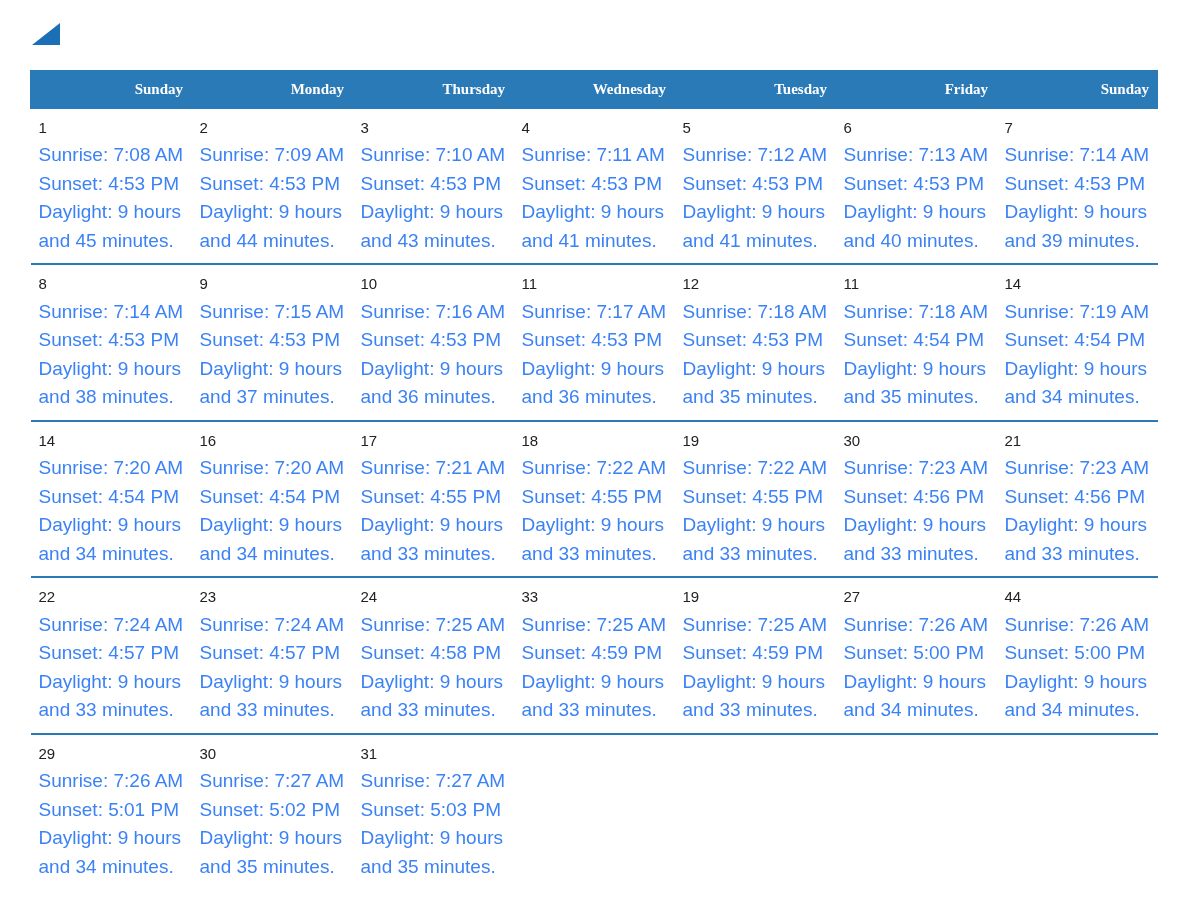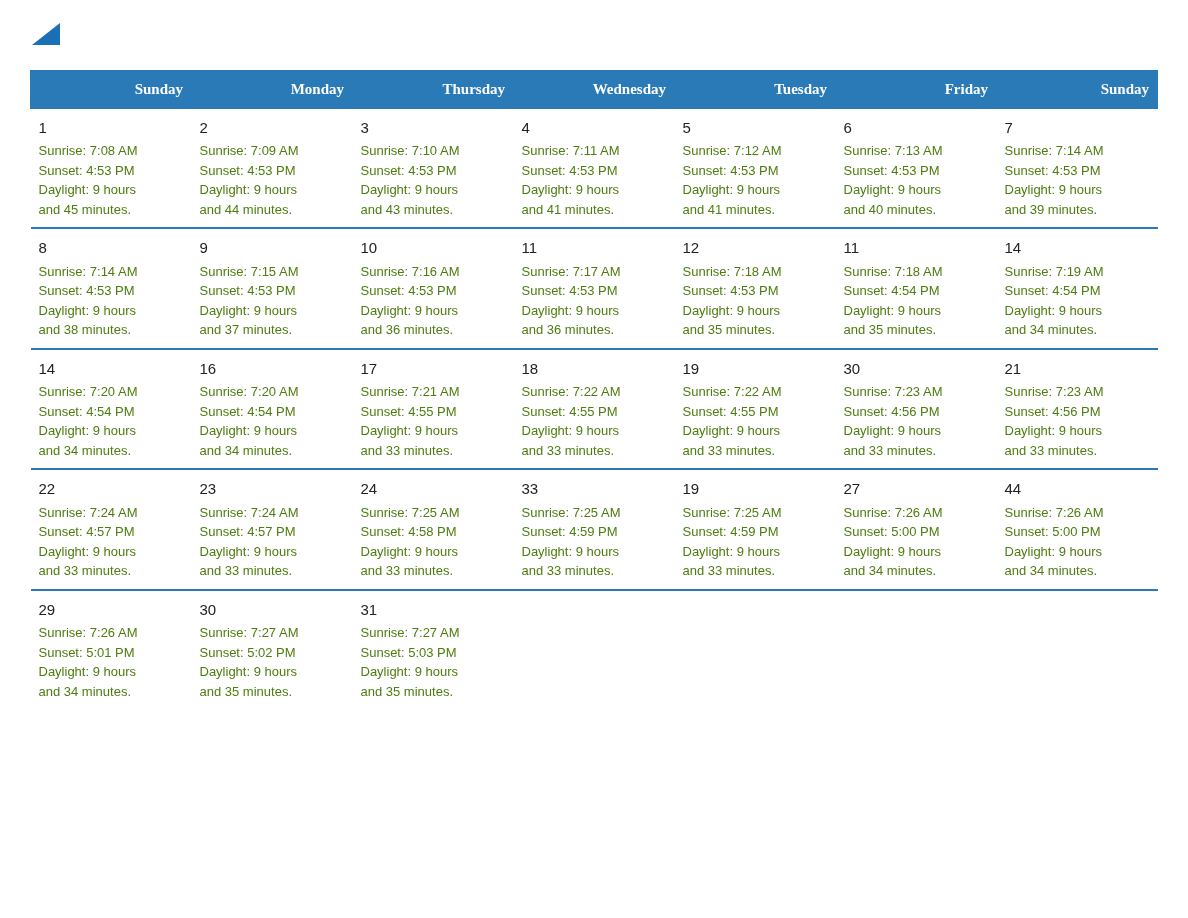--- a/index.html
+++ b/index.html
@@ -83,22 +83,22 @@
       border-bottom: none;
     }
     .day-number {
       font-size: 15px;
       font-weight: normal;
       color: #222;
       display: block;
       margin-bottom: 2px;
     }
     .day-info {
-      color: #4d7c0f;
-      font-size: 13px;
+      color: #3b82f6;
+      font-size: 19px;
       margin-top: 20px;
     }
   </style>
 </head>
 <body>
 
 <div class="header-area">
   <div class="logo">
     <div class="logo-row">
       <span class="logo-text">

